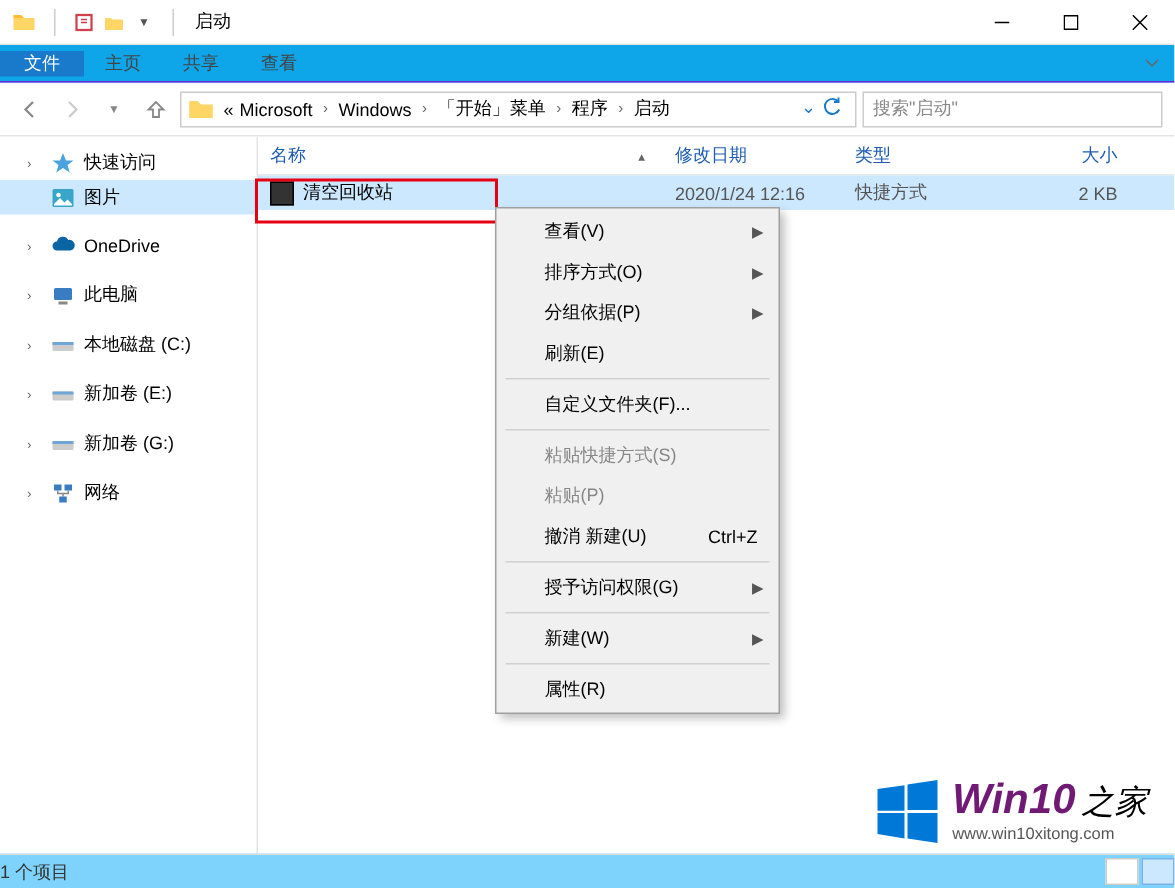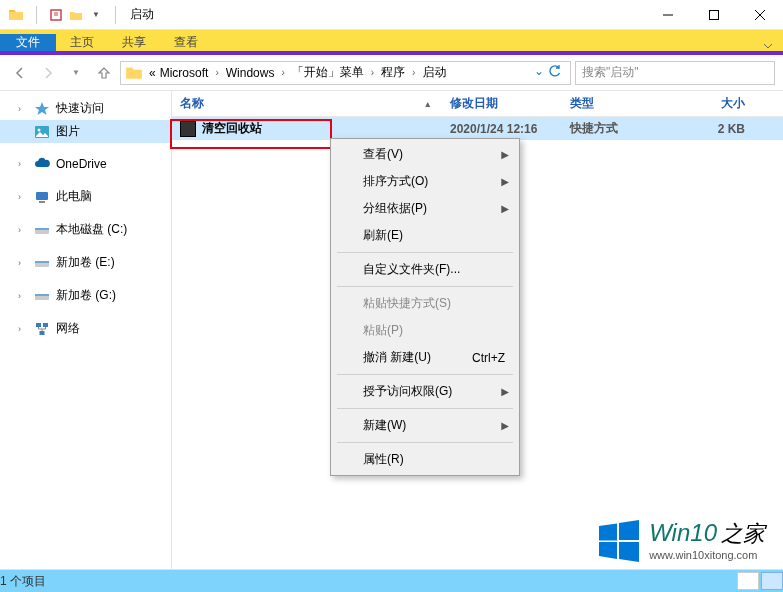--- a/index.html
+++ b/index.html
@@ -8,21 +8,21 @@
     .titlebar { height: 30px; background: #fff; display: flex; align-items: center; padding-left: 8px; border-bottom: 1px solid #e5e5e5; }
     .titlebar .icon-group { display: flex; gap: 6px; align-items: center; }
     .titlebar .folder-icon { width: 16px; height: 16px; }
     .titlebar .qat-icon { width: 14px; height: 14px; display: flex; align-items: center; justify-content: center; color: #555; }
     .titlebar .divider { width: 1px; height: 18px; background: #ccc; margin: 0 6px; }
     .titlebar .title { font-size: 12px; color: #000; margin-left: 8px; }
     .titlebar .win-controls { margin-left: auto; display: flex; }
     .titlebar .win-btn { width: 46px; height: 30px; display: flex; align-items: center; justify-content: center; }
     .titlebar .win-btn svg { stroke: #000; stroke-width: 1; fill: none; }
     
-    .ribbon { height: 25px; background: #fde047; display: flex; align-items: flex-end; border-bottom: 4px solid #6d28d9; }
+    .ribbon { height: 25px; background: #0ea5e9; display: flex; align-items: center; border-bottom: 1px solid #6d28d9; }
     .ribbon .file-tab { background: #1979ca; color: #fff; padding: 0 16px; display: flex; align-items: center; font-size: 12px; }
     .ribbon .tab { padding: 0 14px; display: flex; align-items: center; font-size: 12px; color: #444; }
     .ribbon .expand { margin-left: auto; width: 30px; display: flex; align-items: center; justify-content: center; color: #666; }
     
     .addrbar { height: 36px; display: flex; align-items: center; padding: 4px 8px; gap: 4px; border-bottom: 1px solid #e5e5e5; }
     .nav-btn { width: 24px; height: 24px; display: flex; align-items: center; justify-content: center; color: #888; border-radius: 2px; }
     .breadcrumb { flex: 1; height: 24px; border: 1px solid #ccc; display: flex; align-items: center; padding: 0 4px; background: #fff; }
     .breadcrumb .bc-icon { width: 18px; height: 18px; margin-right: 4px; }
     .breadcrumb .bc-seg { font-size: 12px; color: #000; padding: 0 2px; display: flex; align-items: center; }
     .breadcrumb .bc-chev { color: #666; font-size: 10px; padding: 0 5px; }
@@ -31,21 +31,21 @@
     
     .content { display: flex; height: 478px; }
     .sidebar { width: 172px; padding: 6px 0; border-right: 1px solid #e5e5e5; overflow-y: auto; }
     .sidebar .item { display: flex; align-items: center; padding: 3px 0 3px 18px; font-size: 12px; color: #000; gap: 6px; }
     .sidebar .item.selected { background: #cce8ff; }
     .sidebar .item .arrow { width: 10px; font-size: 9px; color: #666; }
     .sidebar .item .noarrow { width: 10px; }
     .sidebar .item .s-icon { width: 16px; height: 16px; display: flex; align-items: center; justify-content: center; }
     .sidebar .spacer { height: 10px; }
     
-    .filelist { flex: 1; font-weight: bold; }
+    .filelist { flex: 1; }
     .cols { display: flex; padding: 4px 8px; font-size: 12px; color: #1e5db3; border-bottom: 1px solid #e8e8e8; }
     .col-name { width: 270px; display: flex; align-items: center; gap: 6px; }
     .col-date { width: 120px; }
     .col-type { width: 120px; }
     .col-size { flex: 1; text-align: right; padding-right: 30px; }
     .sort-ind { font-size: 9px; color: #666; margin-left: auto; margin-right: 20px; }
     
     .filerow { display: flex; padding: 3px 8px; font-size: 12px; color: #000; background: #cce8ff; align-items: center; }
     .filerow .fname { width: 270px; display: flex; align-items: center; gap: 6px; }
     .filerow .f-icon { width: 16px; height: 16px; background: #333; border: 1px solid #000; }
@@ -65,21 +65,21 @@
     .context-menu .cm-sep { height: 1px; background: #d0d0d0; margin: 3px 4px; }
     
     .statusbar { position: absolute; bottom: 0; left: 0; right: 0; height: 23px; background: #7dd3fc; border-top: 1px solid #e0e0e0; display: flex; align-items: center; padding: 0 0; font-size: 12px; color: #333; }
     .statusbar .view-icons { margin-left: auto; display: flex; gap: 2px; }
     .statusbar .vi { width: 22px; height: 18px; border: 1px solid #ccc; background: #fff; }
     .statusbar .vi.active { background: #cce8ff; border-color: #7bb3e8; }
     
     .watermark { position: absolute; right: 18px; bottom: 30px; display: flex; align-items: center; gap: 8px; }
     .watermark .wm-logo { width: 44px; height: 44px; }
     .watermark .wm-text { display: flex; flex-direction: column; }
-    .watermark .wm-title { font-size: 24px; font-weight: normal; font-style: italic; color: #0f766e; }
+    .watermark .wm-title { font-size: 28px; font-weight: bold; font-style: italic; color: #701a75; }
     .watermark .wm-site { font-size: 11px; color: #555; }
   </style>
 </head>
 <body>
 
 <div class="titlebar">
   <div class="icon-group">
     <svg class="folder-icon" viewBox="0 0 16 16">
         <path fill="#ffd665" d="M1 3h5l2 2h7v8H1z"></path>
         <path fill="#ffbb33" d="M1 3h5l2 2H1z"></path>

